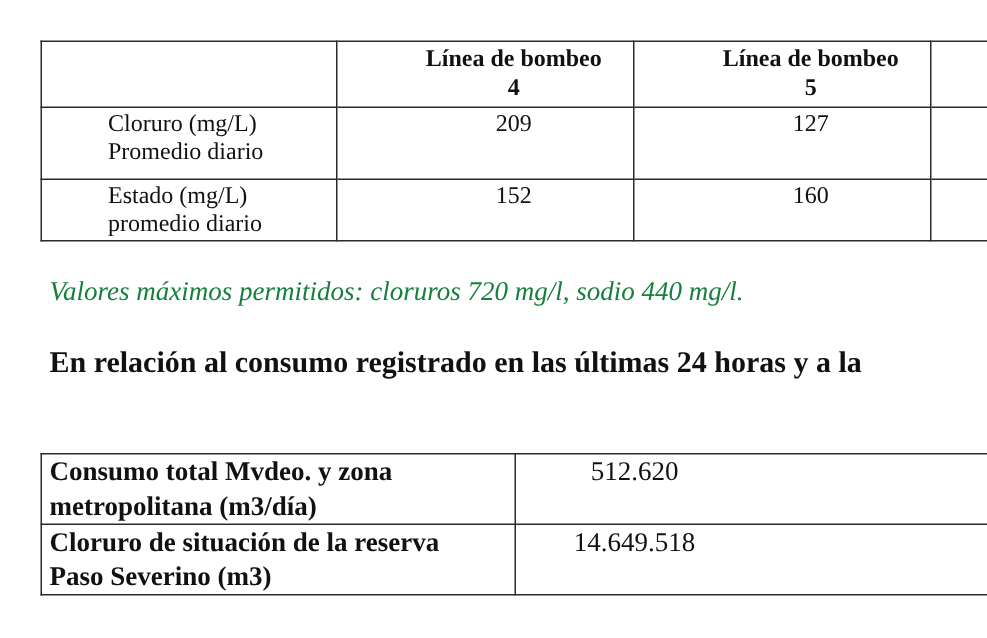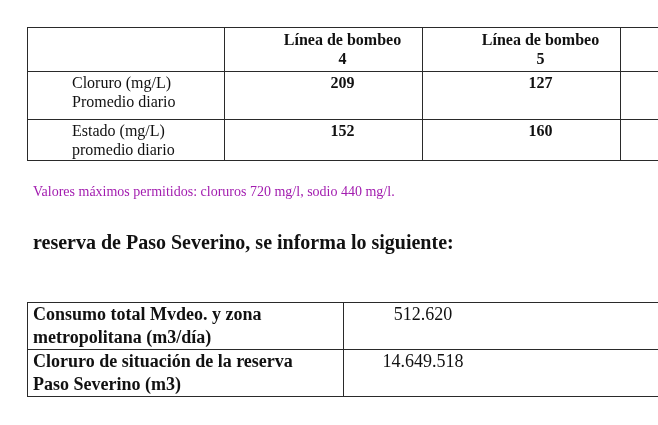--- a/index.html
+++ b/index.html
@@ -5,28 +5,28 @@
   html, body { margin: 0; padding: 0; }
   body {
     width: 658px; height: 425px; overflow: hidden; background: #ffffff;
     position: relative; font-family: "Liberation Serif", "DejaVu Serif", serif; color: #111;
   }
   table { border-collapse: collapse; position: absolute; table-layout: fixed; }
   td { border: 1.5px solid #2a2a2a; vertical-align: top; padding: 0 6px; }
   #t1 { left: 27px; top: 27px; width: 700px; }
   #t1 td { font-size: 16px; line-height: 19px; padding-left: 44px; }
   #t1 .c0 { width: 146px; }
-  #t1 .cx { width: 147px; text-align: center; font-weight: bold; }
+  #t1 .cx { width: 147px; text-align: center; }
   #t1 tr.h td { height: 41px; font-weight: bold; padding-top: 2px; }
   #t1 tr.r td { height: 46px; padding-top: 1px; }
   #t1 tr.r td.c0 { font-weight: normal; }
   #t1 tr.r2 td { height: 39px; }
   .note {
-    position: absolute; left: 33px; top: 184px; 
-    font-size: 14px; color: #a21caf;
+    position: absolute; left: 33px; top: 184px; font-style: italic;
+    font-size: 18px; color: #15803d;
   }
   .heading {
     position: absolute; left: 33px; top: 229px; width: 620px;
     font-size: 20px; font-weight: bold; line-height: 26px;
   }
   #t2 { left: 27px; top: 302px; width: 720px; }
   #t2 td { font-size: 18px; line-height: 23px; }
   #t2 .c0 { width: 304px; font-weight: bold; padding-left: 5px; margin-left: 34px; }
   #t2 .c1 { text-align: center; padding-right: 250px; }
   #t2 tr td { height: 45px; }
@@ -68,21 +68,21 @@
     <td class="cx">152</td>
     <td class="cx">160</td>
     <td class="cx">156</td>
   </tr>
 </tbody>
   </table>
 
 <div class="note">Valores máximos permitidos: cloruros 720 mg/l, sodio 440 mg/l.</div>
 
 <div class="heading">
-  <div>reserva de Paso Severino, se informa lo siguiente:</div>
+  <div>En relación al consumo registrado en las últimas 24 horas y a la</div>
 </div>
 
 <table id="t2">
   <tbody>
       <tr>
     <td class="c0">
       <div>Consumo total Mvdeo. y zona</div>
       <div>metropolitana (m3/día)</div>
     </td>
     <td class="c1">512.620</td>

